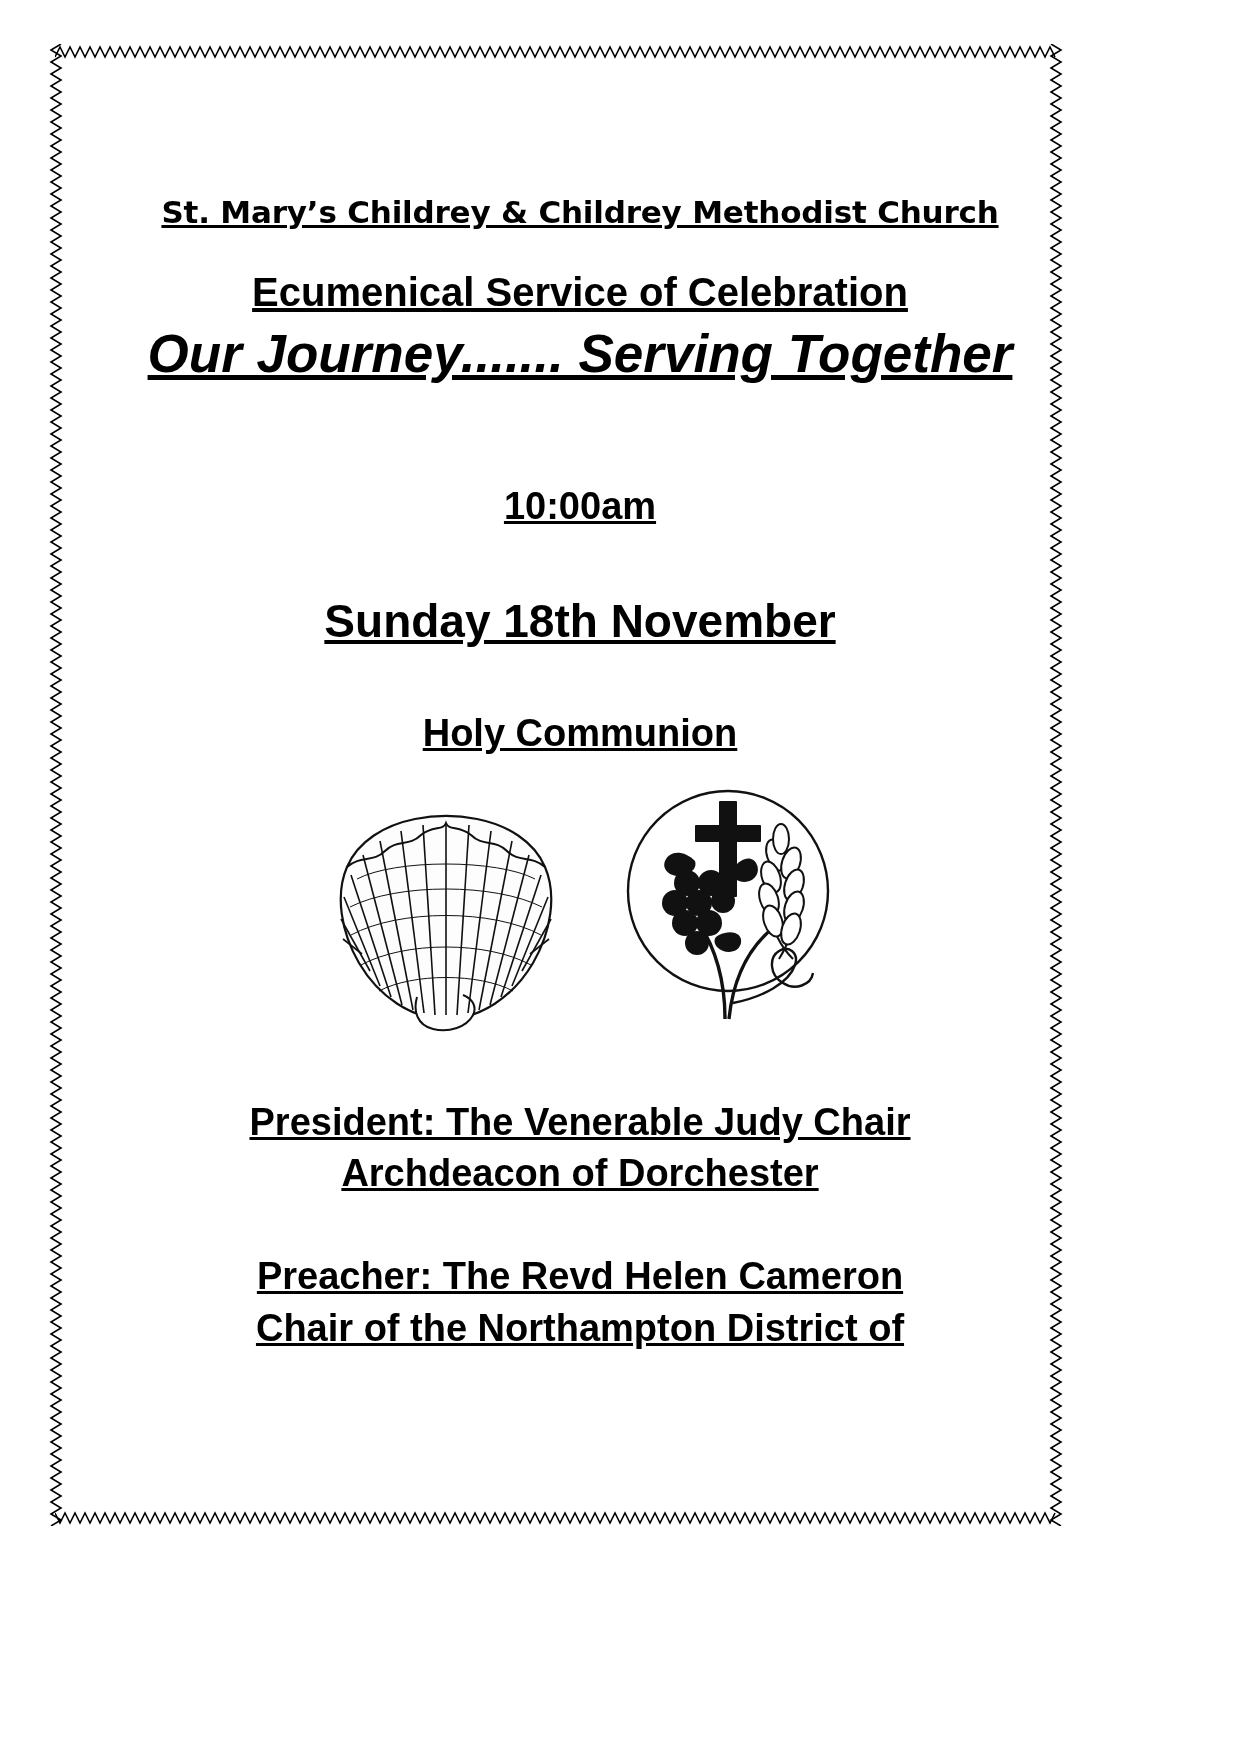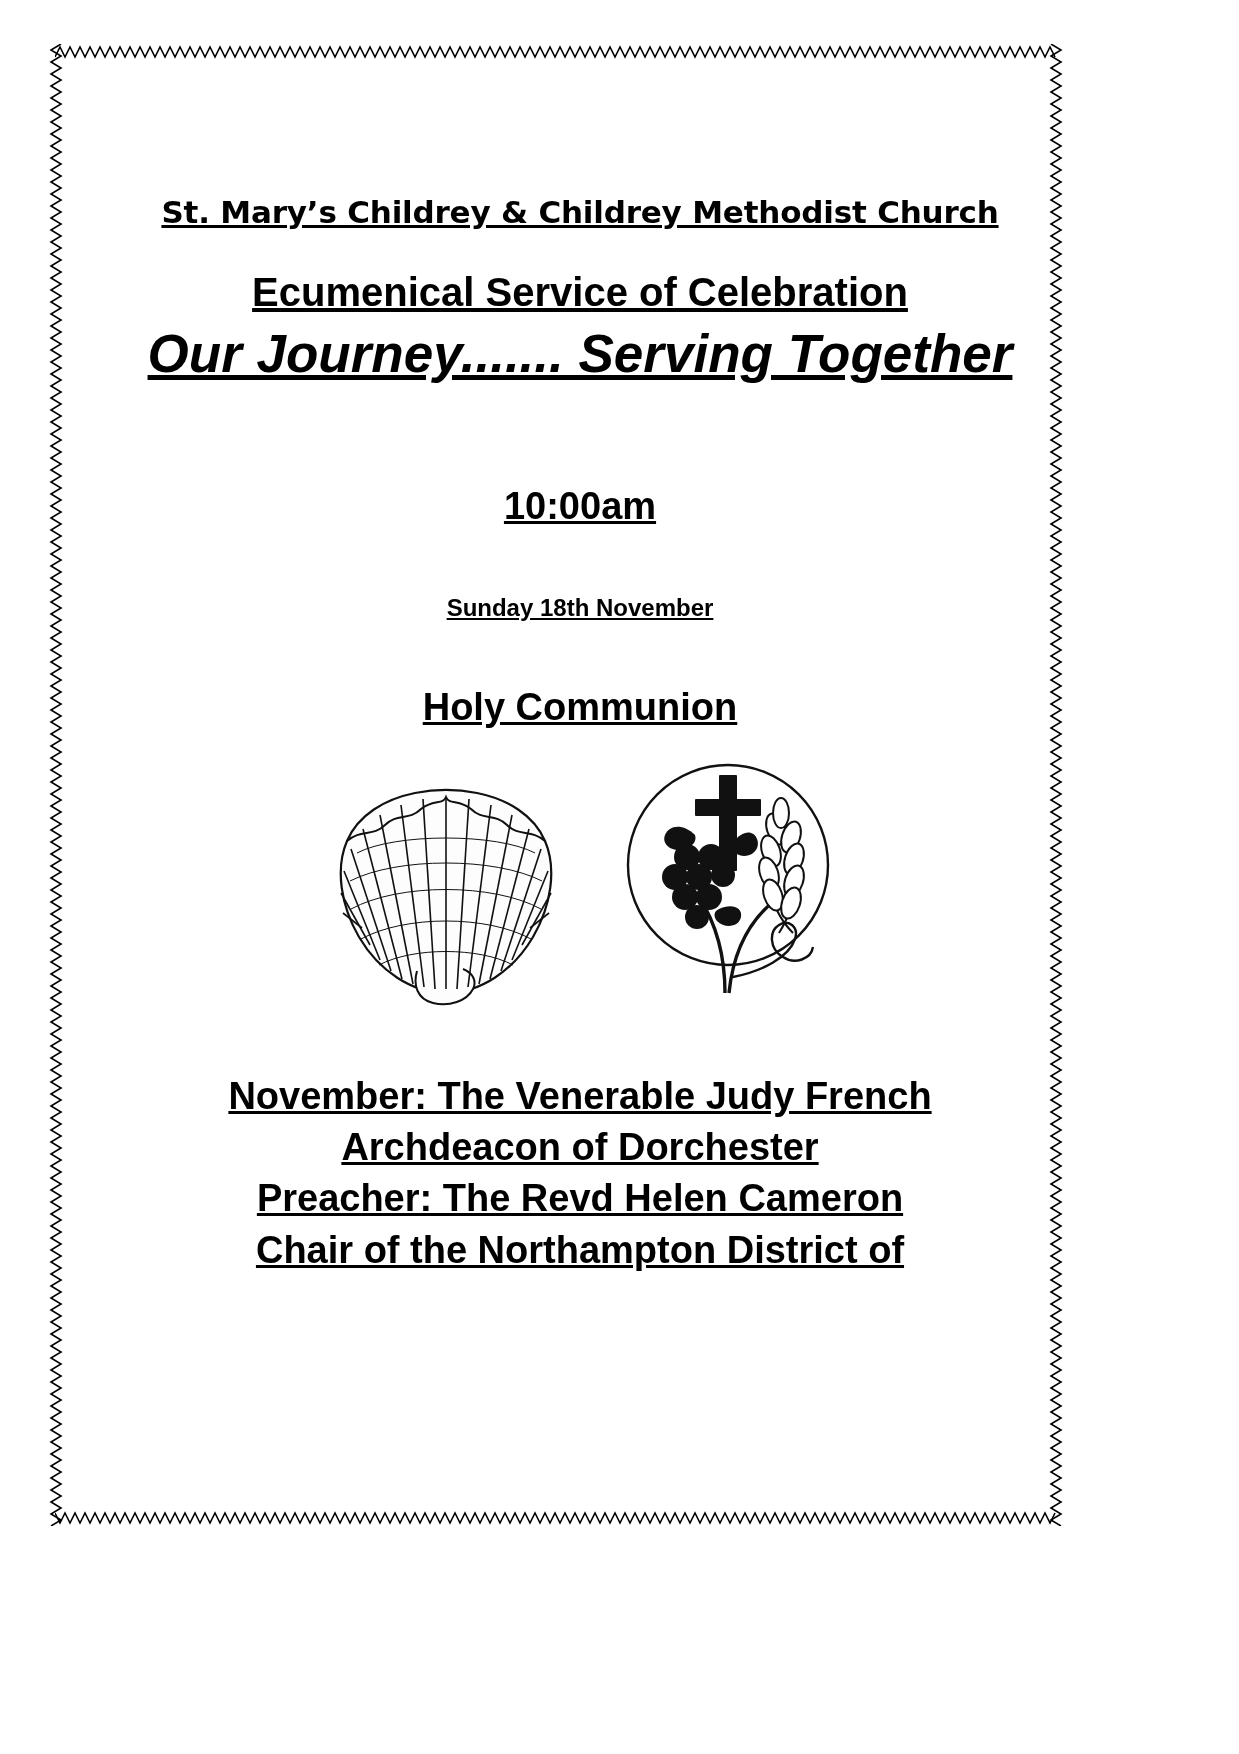--- a/index.html
+++ b/index.html
@@ -67,21 +67,21 @@
   }
 
   .time {
     margin-top: 96px;
     font-size: 38px;
     font-weight: bold;
   }
 
   .date {
     margin-top: 66px;
-    font-size: 24px;
+    font-size: 46px;
     font-weight: bold;
   }
 
   .rite {
     margin-top: 64px;
     font-size: 38px;
     font-weight: bold;
   }
 
   .emblems {
@@ -94,20 +94,21 @@
   }
 
   .president-block {
     margin-top: 54px;
     font-size: 38px;
     font-weight: bold;
     line-height: 1.35;
   }
 
   .preacher-block {
+    margin-top: 52px;
     font-size: 38px;
     font-weight: bold;
     line-height: 1.35;
     text-align: center;
   }
 </style>
 </head>
 <body>
 
 <div class="page">
@@ -224,21 +225,21 @@
             <ellipse cx="160" cy="138" rx="9" ry="16" transform="rotate(-18 160 138)" fill="#fff"></ellipse>
             <ellipse cx="178" cy="146" rx="9" ry="16" transform="rotate(18 178 146)" fill="#fff"></ellipse>
             <ellipse cx="168" cy="56" rx="8" ry="15" fill="#fff"></ellipse>
           </g>
         </g>
       </svg>
 
     </div>
 
     <div class="president-block">
-      <div>November: The Venerable Judy French</div>
+      <div>President: The Venerable Judy Chair</div>
       <div>Archdeacon of Dorchester</div>
     </div>
 
     <div class="preacher-block">
       <div>Preacher: The Revd Helen Cameron</div>
       <div>Chair of the Northampton District of</div>
     </div>
 
   </div>
 </div>

